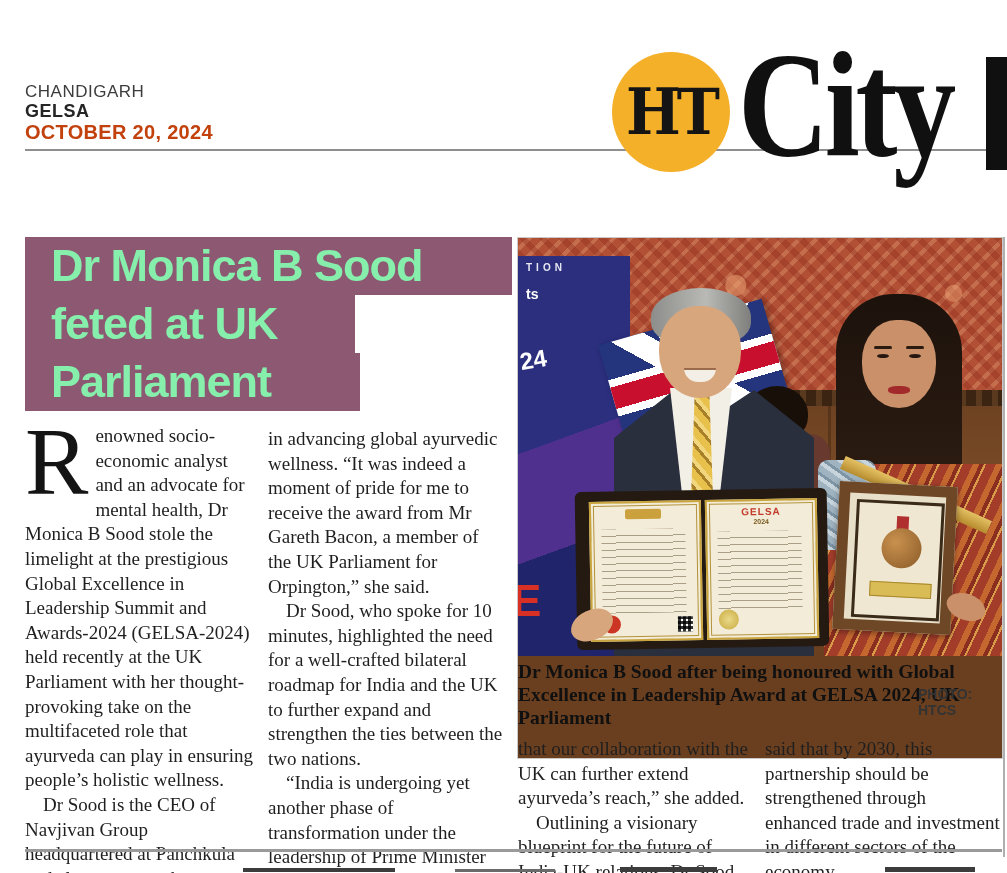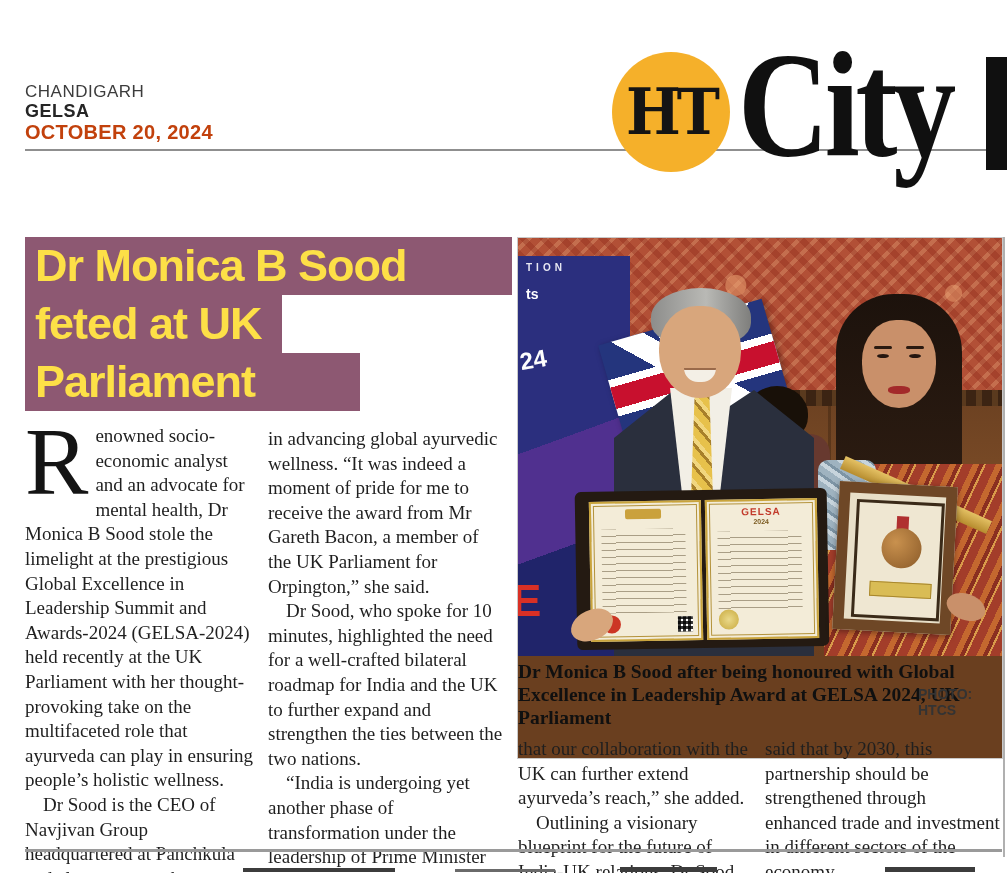--- a/index.html
+++ b/index.html
@@ -21,27 +21,27 @@
     letter-spacing:-4px;transform:scaleY(1.08);}
   .city-logo{
     position:absolute;left:738px;top:30px;z-index:2;font-family:"Liberation Serif",serif;
     font-weight:700;font-size:150px;line-height:1;color:#101010;letter-spacing:-5px;
     transform:scaleX(.84);transform-origin:left top;
   }
   .partial-letter{position:absolute;left:986px;top:57px;width:21px;height:113px;background:#101010;z-index:2;}
   
   .headline{position:absolute;left:25px;top:237px;z-index:1;}
   .headline .hl-line{
-    display:block;background:#8d5872;color:#fde047;
+    display:block;background:#8d5872;color:#86efac;
     font-family:"Liberation Sans",sans-serif;font-weight:700;font-size:45px;
-    line-height:58px;height:58px;padding-left:10px;letter-spacing:-1px;white-space:nowrap;
+    line-height:58px;height:58px;padding-left:26px;letter-spacing:-1px;white-space:nowrap;
     box-sizing:border-box;
   }
   .hl-1{width:487px;}
-  .hl-2{width:257px;}
+  .hl-2{width:330px;}
   .hl-3{width:335px;}
   
   .col{position:absolute;font-size:19px;line-height:24.6px;color:#1f1f1f;text-align:left;}
   .col p{margin:0;}
   .col p + p{text-indent:18px;}
   .col-1{left:25px;top:424px;width:234px;}
   .col-2{left:268px;top:427px;width:238px;}
   .col-3{left:518px;top:737px;width:238px;}
   .col-4{left:765px;top:737px;width:236px;}
   .dropcap{

